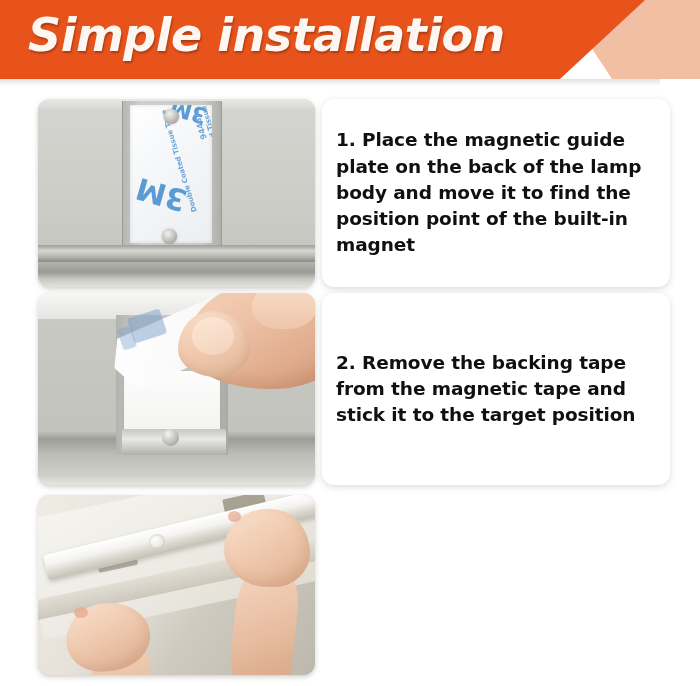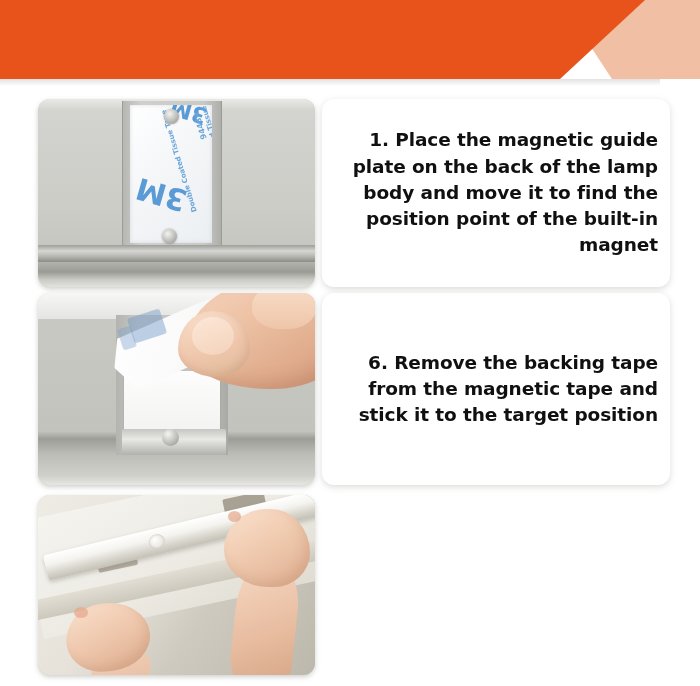--- a/index.html
+++ b/index.html
@@ -97,21 +97,20 @@
     align-items: center;
   }
   .step-text {
     font-size: 18.5px;
     font-weight: bold;
     line-height: 1.42;
     color: #101010;
     padding: 0 12px 0 14px;
     letter-spacing: -0.1px;
     font-family: "DejaVu Sans", sans-serif;
-    text-align: right;
   }
 
   
   .p1-bg {
     position: absolute; inset: 0;
     background: linear-gradient(to bottom,
        #e9e9e5 0%, #d3d4cf 6%, #cbccc6 60%, #c6c7c1 78%,
        #a9aaa4 80%, #babbb5 85%, #9a9b95 92%, #c9cac4 96%, #e2e2de 100%);
   }
   .p1-plate {
@@ -372,20 +371,21 @@
     background: #e3a68b;
     opacity: 0.7;
   }
 </style>
 </head>
 <body>
 
 <div class="banner-wrap">
   <div class="banner-accent"></div>
   <div class="banner-main"></div>
+  <div class="banner-title">Simple installation</div>
   <div class="banner-shadow"></div>
 </div>
 
 <div class="rows">
 
   <div class="row row-1">
     <div class="photo-card">
       <div class="p1-bg"></div>
       <div class="p1-plate"></div>
       <div class="p1-tape">
@@ -414,21 +414,21 @@
       <div class="p2-screw"></div>
       <div class="p2-liner"></div>
       <div class="p2-liner-mark"></div>
       <div class="p2-liner-mark2"></div>
       <div class="p2-hand"></div>
       <div class="p2-thumbtip"></div>
       <div class="p2-finger"></div>
       <div class="p2-nail"></div>
     </div>
     <div class="text-card">
-      <div class="step-text">6. Remove the backing tape from the magnetic tape and stick it to the target position</div>
+      <div class="step-text">2. Remove the backing tape from the magnetic tape and stick it to the target position</div>
     </div>
   </div>
 
   <div class="row row-3">
     <div class="photo-card">
       <div class="p3-bg"></div>
       <div class="p3-cabinet"></div>
       <div class="p3-dark-panel"></div>
       <div class="p3-dark-panel2"></div>
       <div class="p3-cab-edge"></div>

